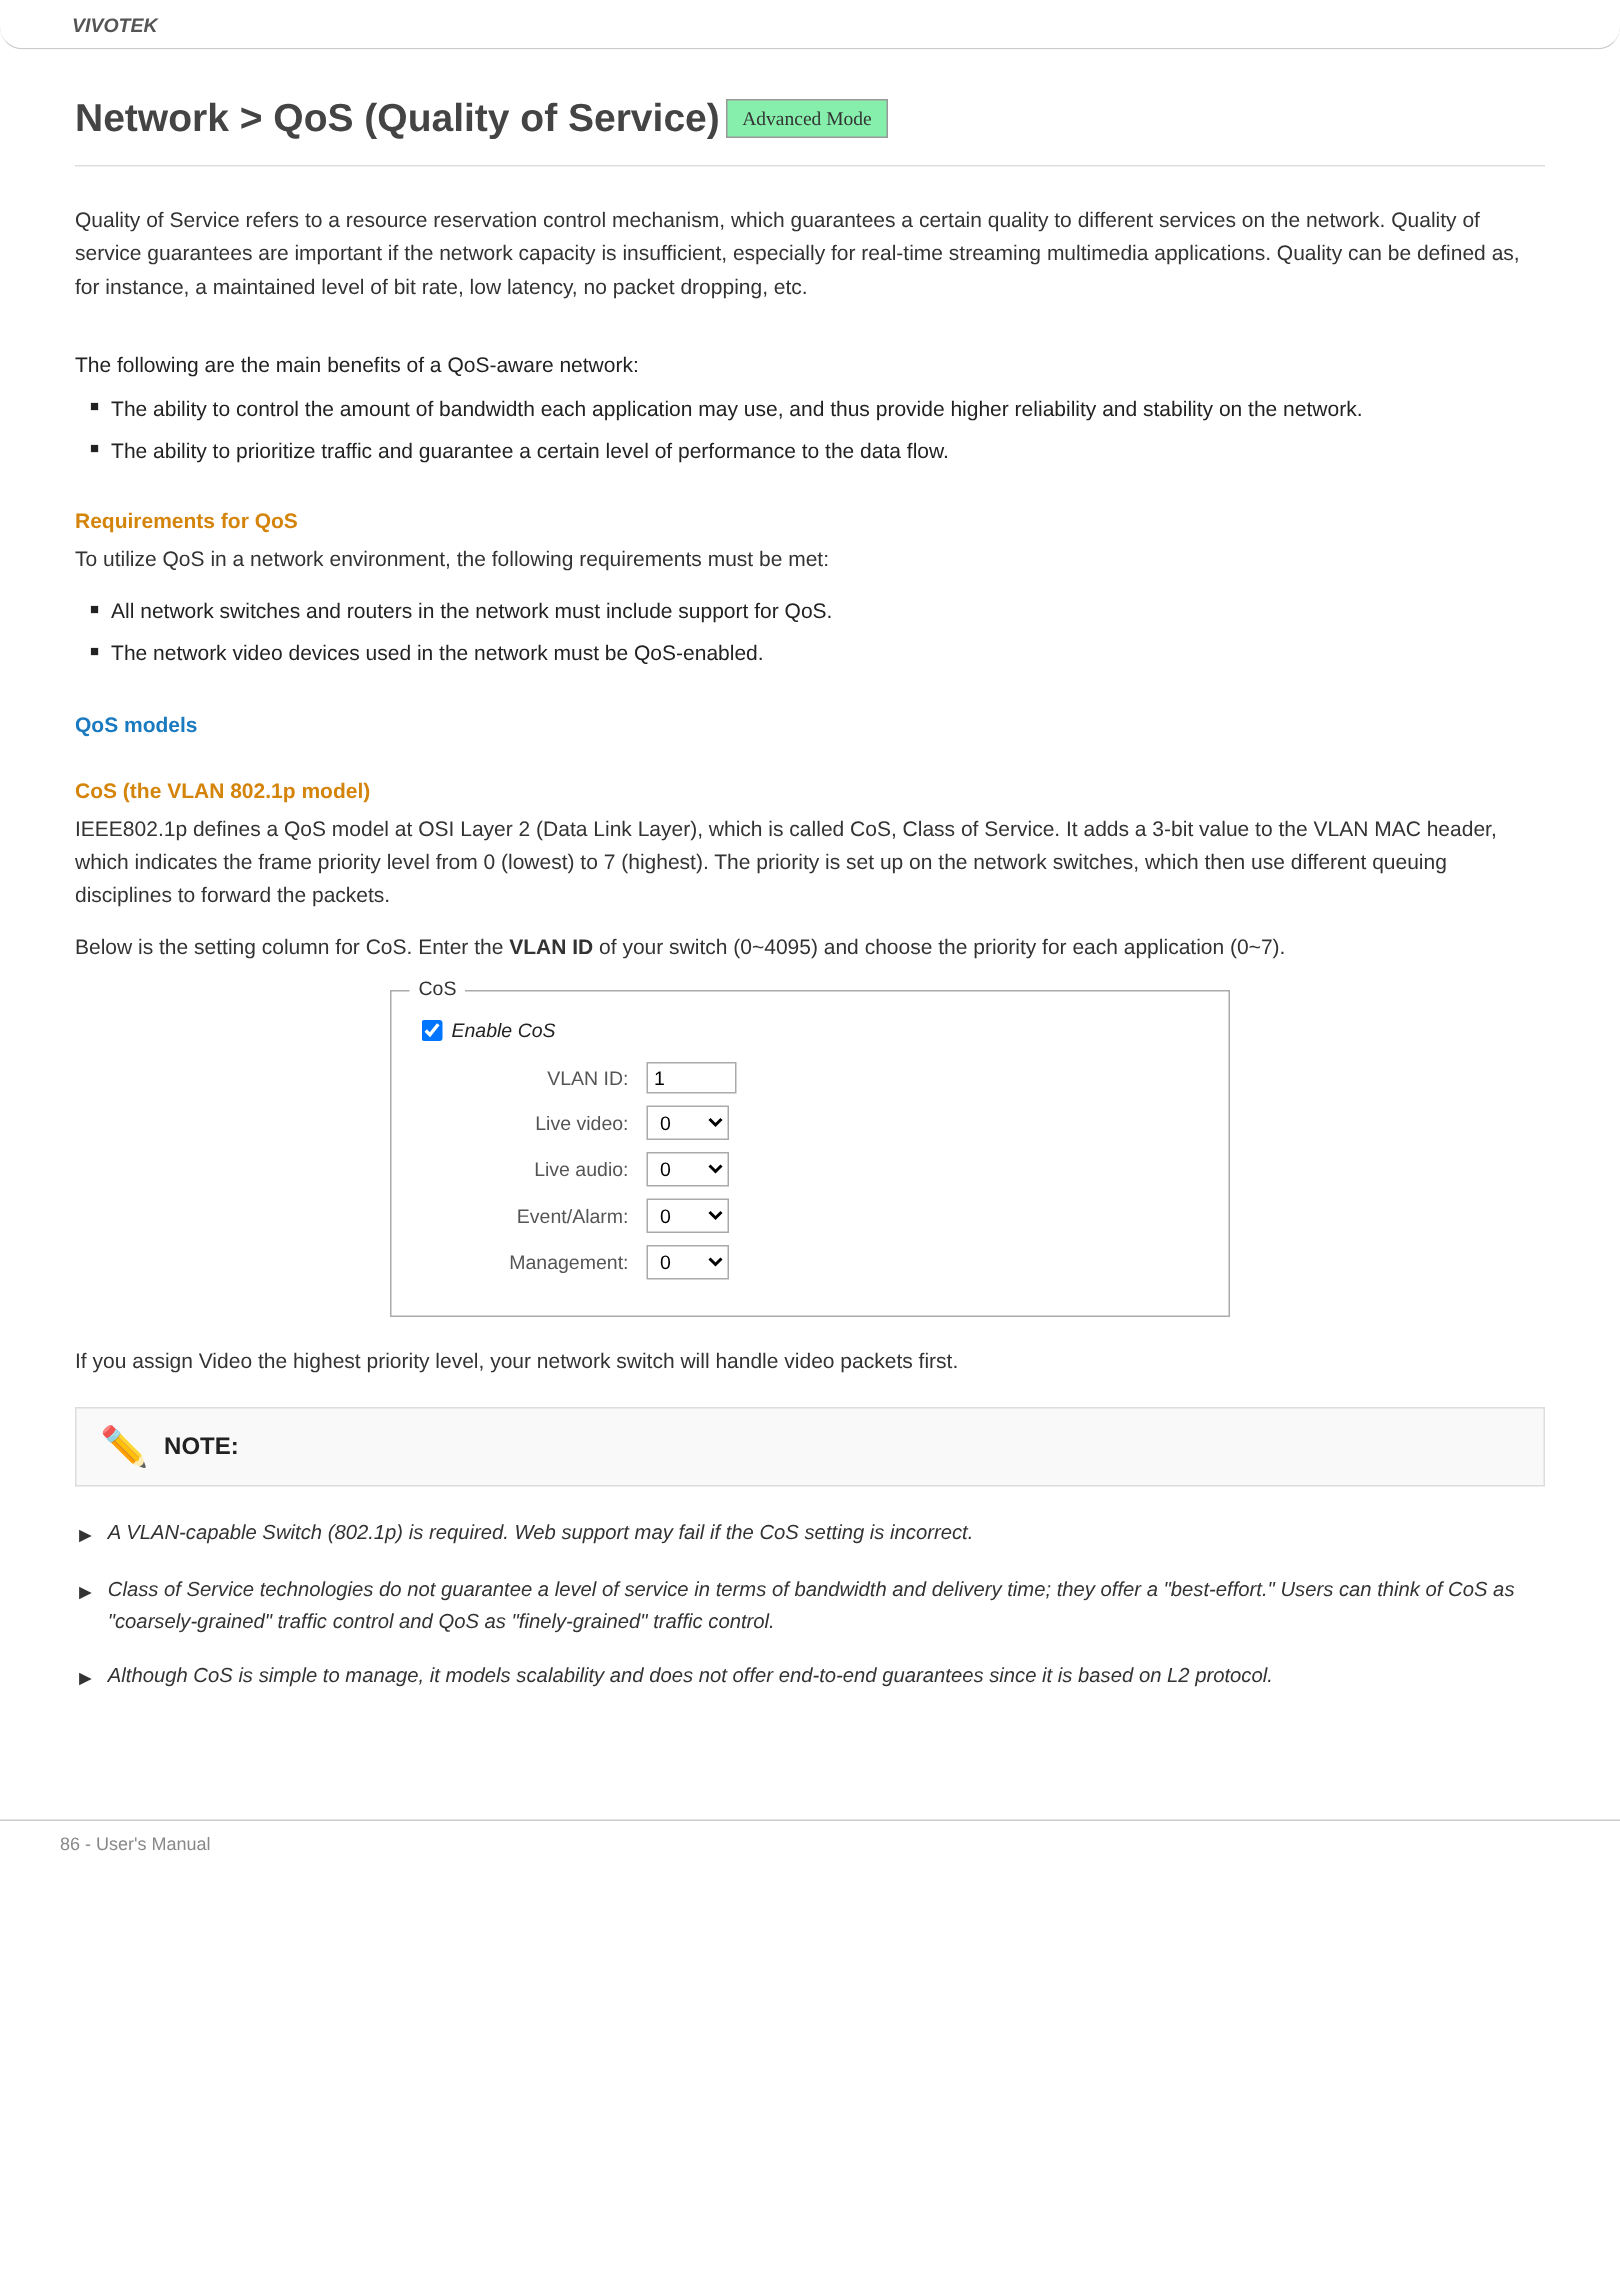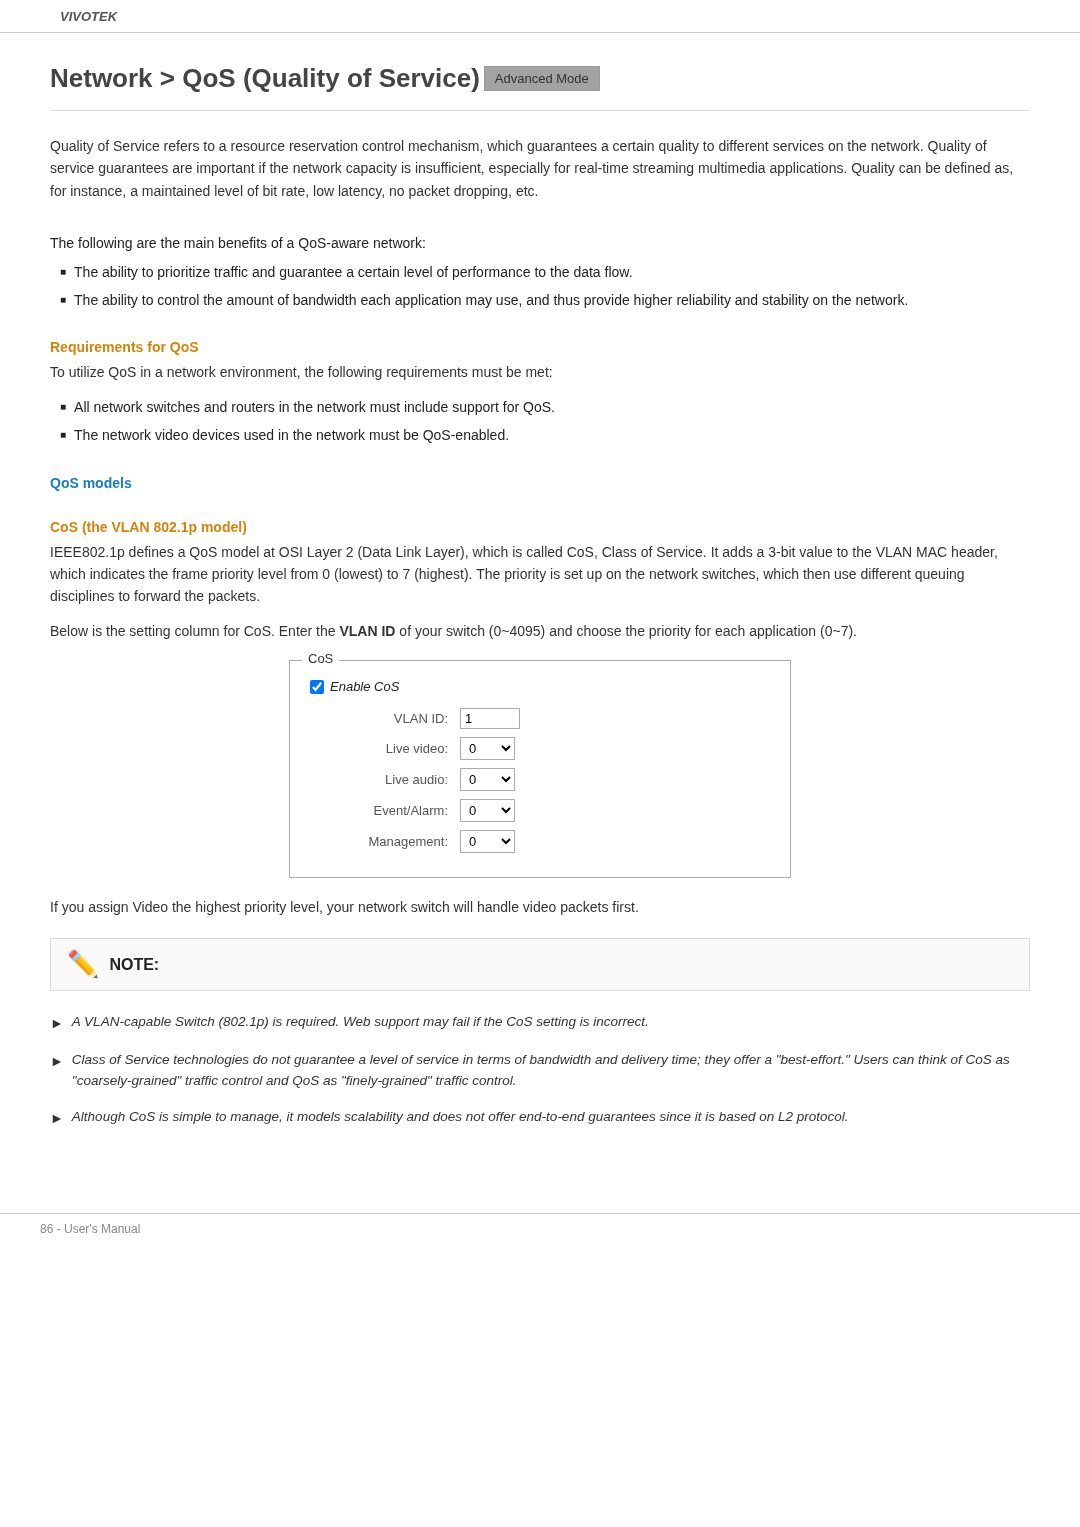--- a/index.html
+++ b/index.html
@@ -7,22 +7,23 @@
       font-family: Arial, sans-serif;
       font-size: 14px;
       background: #fff;
       color: #222;
       width: 1080px;
       min-height: 1527px;
     }
 
     .top-bar {
       border-bottom: 1px solid #ccc;
-      padding: 8px 60px;
+      padding: 8px 48px;
       background: #fff;
+      border-radius: 15px;
     }
     .top-bar .brand {
       font-style: italic;
       font-weight: bold;
       font-size: 13px;
       color: #555;
     }
 
     .content {
       padding: 30px 50px 40px 50px;
@@ -36,26 +37,27 @@
       border-bottom: 1px solid #ddd;
       padding-bottom: 16px;
     }
     .page-title {
       font-size: 26px;
       font-weight: bold;
       color: #444;
     }
     .advanced-mode-btn {
       border: 1px solid #999;
-      background: #a3a3a3;
+      background: #86efac;
       padding: 4px 10px;
       font-size: 13px;
       color: #333;
       cursor: pointer;
       white-space: nowrap;
+      font-family: Liberation Serif, serif;
     }
 
     .intro-text {
       margin-bottom: 30px;
       line-height: 1.6;
       color: #333;
     }
 
     .bullet-section {
       margin-bottom: 16px;
@@ -102,21 +104,21 @@
     }
 
     .body-text {
       line-height: 1.6;
       margin-bottom: 12px;
       color: #333;
     }
 
     .cos-box {
       border: 1px solid #aaa;
-      width: 502px;
+      width: 560px;
       margin: 18px auto;
       padding: 12px 20px 16px 20px;
       position: relative;
     }
     .cos-box-legend {
       position: absolute;
       top: -10px;
       left: 12px;
       background: #fff;
       padding: 0 6px;
@@ -221,24 +223,24 @@
     <span class="page-title">Network &gt; QoS (Quality of Service)</span>
     <button class="advanced-mode-btn">Advanced Mode</button>
   </div>
 
   <p class="intro-text">Quality of Service refers to a resource reservation control mechanism, which guarantees a certain quality to different services on the network. Quality of service guarantees are important if the network capacity is insufficient, especially for real-time streaming multimedia applications. Quality can be defined as, for instance, a maintained level of bit rate, low latency, no packet dropping, etc.</p>
 
   <div class="bullet-section">
     <p class="bullet-intro">The following are the main benefits of a QoS-aware network:</p>
     <ul class="bullet-list">
       <li>
-          <span>The ability to prioritize traffic and guarantee a certain level of performance to the data flow.</span>
+          <span>The ability to control the amount of bandwidth each application may use, and thus provide higher reliability and stability on the network.</span>
         </li>
       <li>
-          <span>The ability to control the amount of bandwidth each application may use, and thus provide higher reliability and stability on the network.</span>
+          <span>The ability to prioritize traffic and guarantee a certain level of performance to the data flow.</span>
         </li>
     </ul>
   </div>
 
   <div class="section-heading">Requirements for QoS</div>
   <p class="body-text">To utilize QoS in a network environment, the following requirements must be met:</p>
   <ul class="bullet-list">
     <li>
         <span>All network switches and routers in the network must include support for QoS.</span>
       </li>

